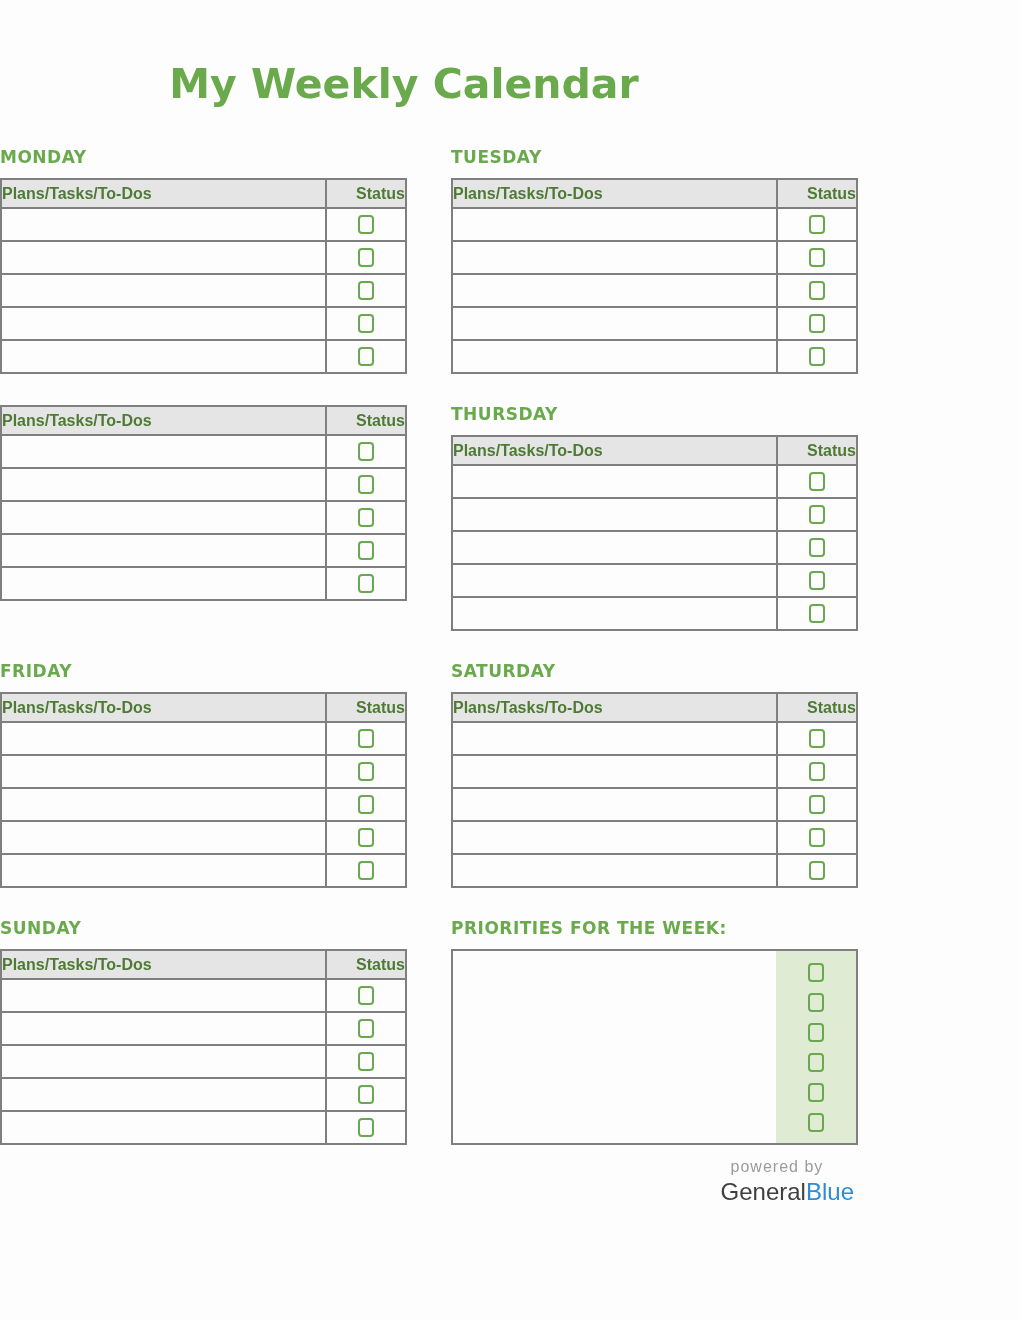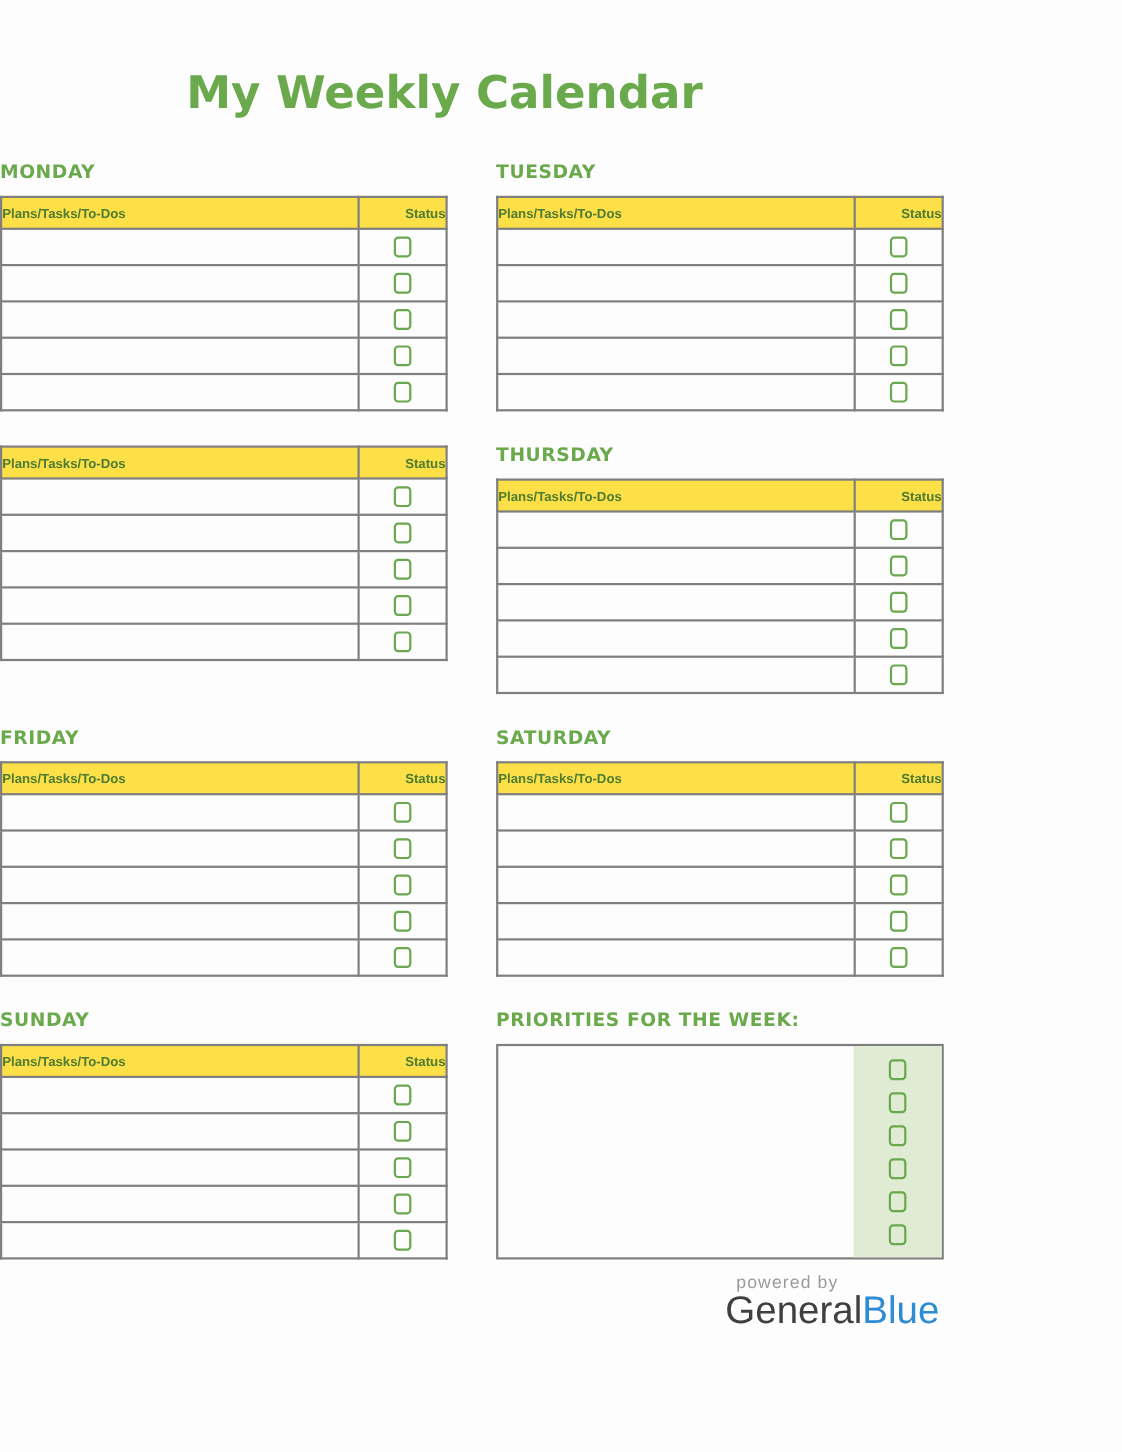--- a/index.html
+++ b/index.html
@@ -36,22 +36,22 @@
     text-transform:uppercase;
   }
 
   table.day-table {
     width:100%; border-collapse:collapse; table-layout:fixed;
   }
   table.day-table th, table.day-table td {
     border:2px solid #7f7f7f; padding:0;
   }
   table.day-table th {
-    background:#fde047; height:29px;
-    font-size:12px; font-weight:bold; color:#4e7b34;
+    background:#e5e5e5; height:29px;
+    font-size:16px; font-weight:bold; color:#4e7b34;
   }
   th.col-plans { text-align:left; padding-left:13px; }
   th.col-status { width:80px; text-align:right; }
   table.day-table td { height:33px; background:#fdfdfd; }
   td.cell-status { text-align:center; vertical-align:middle; }
 
   .checkbox {
     display:inline-block; width:16px; height:19px;
     border:2px solid #6aa84f; border-radius:4px;
     background:transparent; vertical-align:middle;
@@ -70,21 +70,21 @@
   }
 
   .footer-brand {
     width:fit-content; margin:14px 4px 0 auto;
   }
   .powered-by {
     font-size:16px; color:#9b9b9b; letter-spacing:1px;
     padding-left:10px; line-height:16px;
   }
   .brand-name {
-    font-size:35px; line-height:34px; letter-spacing:0px;
+    font-size:24px; line-height:34px; letter-spacing:0px;
     color:#3f3f3f;
   }
   .brand-blue { color:#2e8cd4; }
 </style>
 </head>
 <body>
 
 <div class="page">
   <h1 class="page-title">My Weekly Calendar</h1>
 

